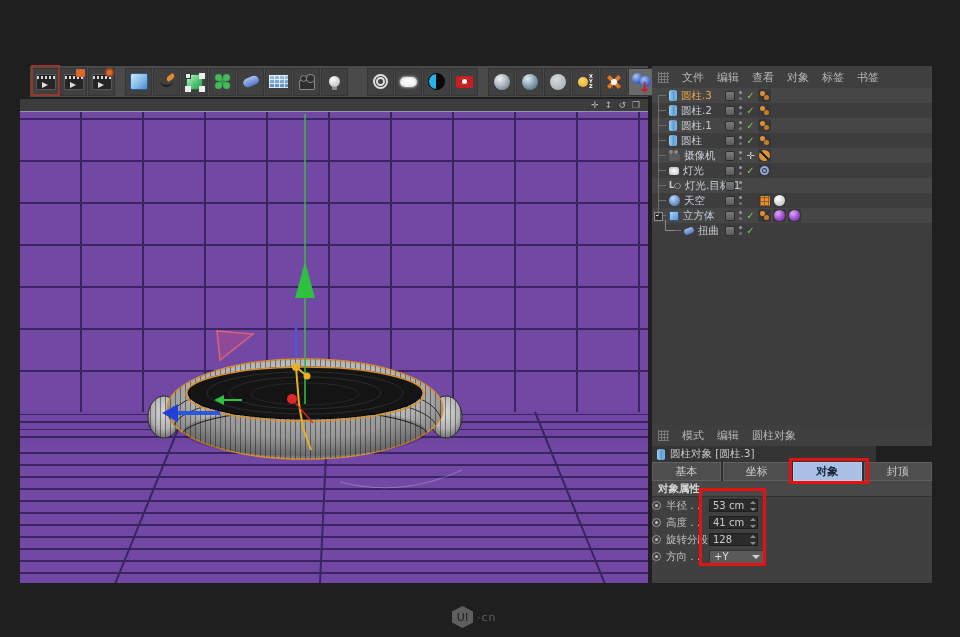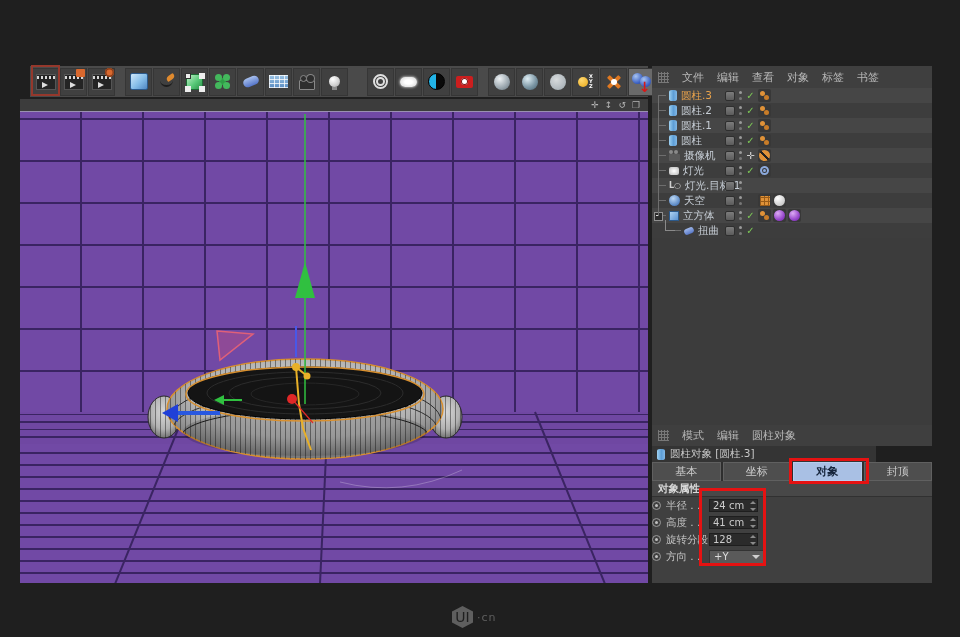--- a/index.html
+++ b/index.html
@@ -166,21 +166,21 @@
   .adrop i{border-left:4px solid transparent;border-right:4px solid transparent;border-top:4px solid #cfcfcf;display:block;}
 
   
   .anno{position:absolute;border:3px solid #e51212;pointer-events:none;z-index:60;box-sizing:border-box;}
   .anno-dark{position:absolute;border:2px solid #95382c;pointer-events:none;z-index:60;box-sizing:border-box;}
 
   
   .footer{position:absolute;left:452px;top:606px;display:flex;align-items:center;gap:4px;color:#5f5f5f;}
   .hex{width:21px;height:22px;background:#5f5f5f;clip-path:polygon(50% 0,100% 25%,100% 75%,50% 100%,0 75%,0 25%);
         display:flex;align-items:center;justify-content:center;}
-  .hex span{color:#1f1f1f;font-size:14px;font-weight:normal;}
+  .hex span{color:#1f1f1f;font-size:11px;font-weight:normal;}
   .footer .suffix{font-size:11px;letter-spacing:1px;}
 </style>
 </head>
 <body>
 
 <div class="screen">
 
 
   <div class="toolbar">
     <div class="tool">
@@ -508,21 +508,21 @@
   <div class="anno" style="left:789px;top:458px;width:80px;height:26px;"></div>
 
   <div class="am-body">
     <div class="section-row">
       <span>对象属性</span>
     </div>
     <div class="arow">
       <div class="radio"></div>
       <span class="alabel">半径 . .</span>
       <div class="ainput">
-        <span>24 cm</span>
+        <span>53 cm</span>
         <div class="stepper">
             <i class="up"></i>
             <i class="dn"></i>
           </div>
       </div>
     </div>
     <div class="arow">
       <div class="radio"></div>
       <span class="alabel">高度 . .</span>
       <div class="ainput">

